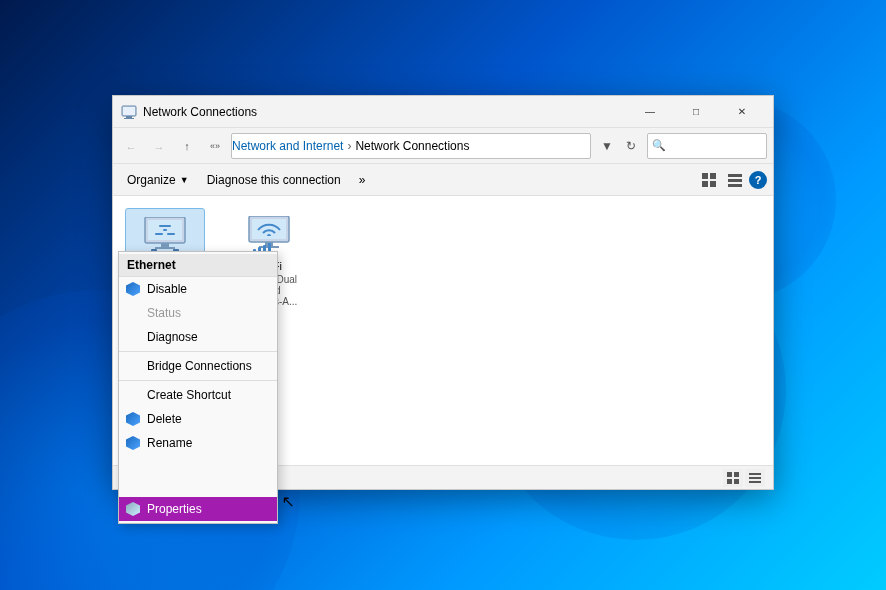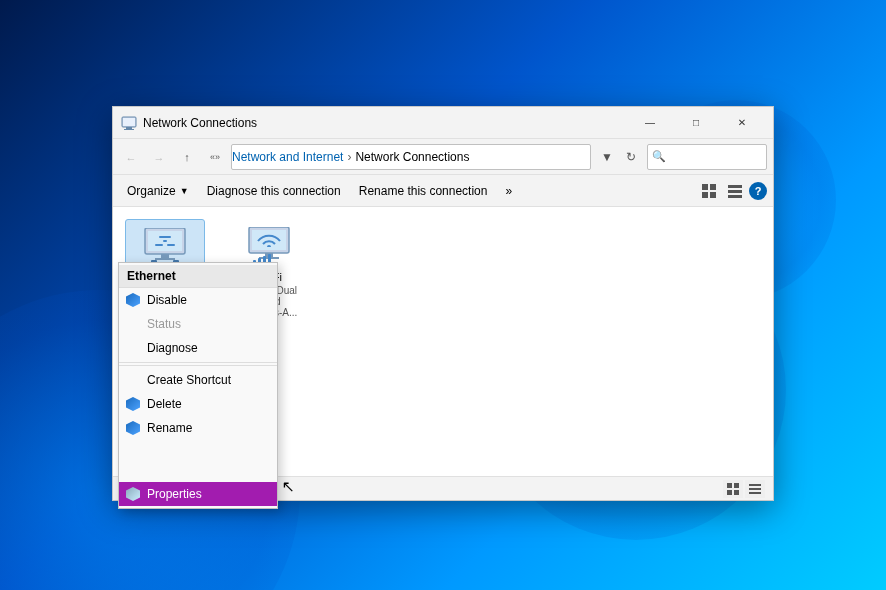--- a/index.html
+++ b/index.html
@@ -19,21 +19,21 @@
       border-radius: 50%;
       background: radial-gradient(circle, rgba(0,150,255,0.4) 0%, rgba(0,80,200,0.2) 60%, transparent 100%);
     }
     .bg-circle-1 { width: 400px; height: 400px; bottom: -100px; left: -100px; }
     .bg-circle-2 { width: 300px; height: 300px; bottom: 50px; right: 100px; }
     .bg-circle-3 { width: 200px; height: 200px; top: 100px; right: 50px; }
 
     
     .window {
       position: absolute;
-      top: 106px;
+      top: 95px;
       left: 112px;
       width: 662px;
       height: 395px;
       background: #f3f3f3;
       border: 1px solid #c8c8c8;
       box-shadow: 0 8px 32px rgba(0,0,0,0.4);
       display: flex;
       flex-direction: column;
     }
 
@@ -342,21 +342,20 @@
       <span class="search-icon">🔍</span>
     </div>
   </div>
 
   <div class="toolbar">
     <button class="toolbar-btn">
       <span>Organize</span>
       <span class="chevron">▼</span>
     </button>
     <button class="toolbar-btn">Diagnose this connection</button>
-    <button class="toolbar-btn">Rename this connection</button>
     <button class="toolbar-btn">»</button>
     <div class="toolbar-right">
       <button class="view-btn">
         <svg width="14" height="14" viewBox="0 0 14 14">
           <rect x="0" y="0" width="6" height="6" fill="#555"></rect>
           <rect x="8" y="0" width="6" height="6" fill="#555"></rect>
           <rect x="0" y="8" width="6" height="6" fill="#555"></rect>
           <rect x="8" y="8" width="6" height="6" fill="#555"></rect>
         </svg>
       </button>
@@ -433,20 +432,23 @@
       <div class="context-item disabled">
         <span>Status</span>
       </div>
 
       <div class="context-item">
         <span>Diagnose</span>
       </div>
 
       <div class="context-sep"></div>
 
+      <div class="context-item">
+        <span>Bridge Connections</span>
+      </div>
 
       <div class="context-sep"></div>
 
       <div class="context-item">
         <span>Create Shortcut</span>
       </div>
 
       <div class="context-item">
         <span class="context-icon">
           <div class="shield-icon-blue"></div>

